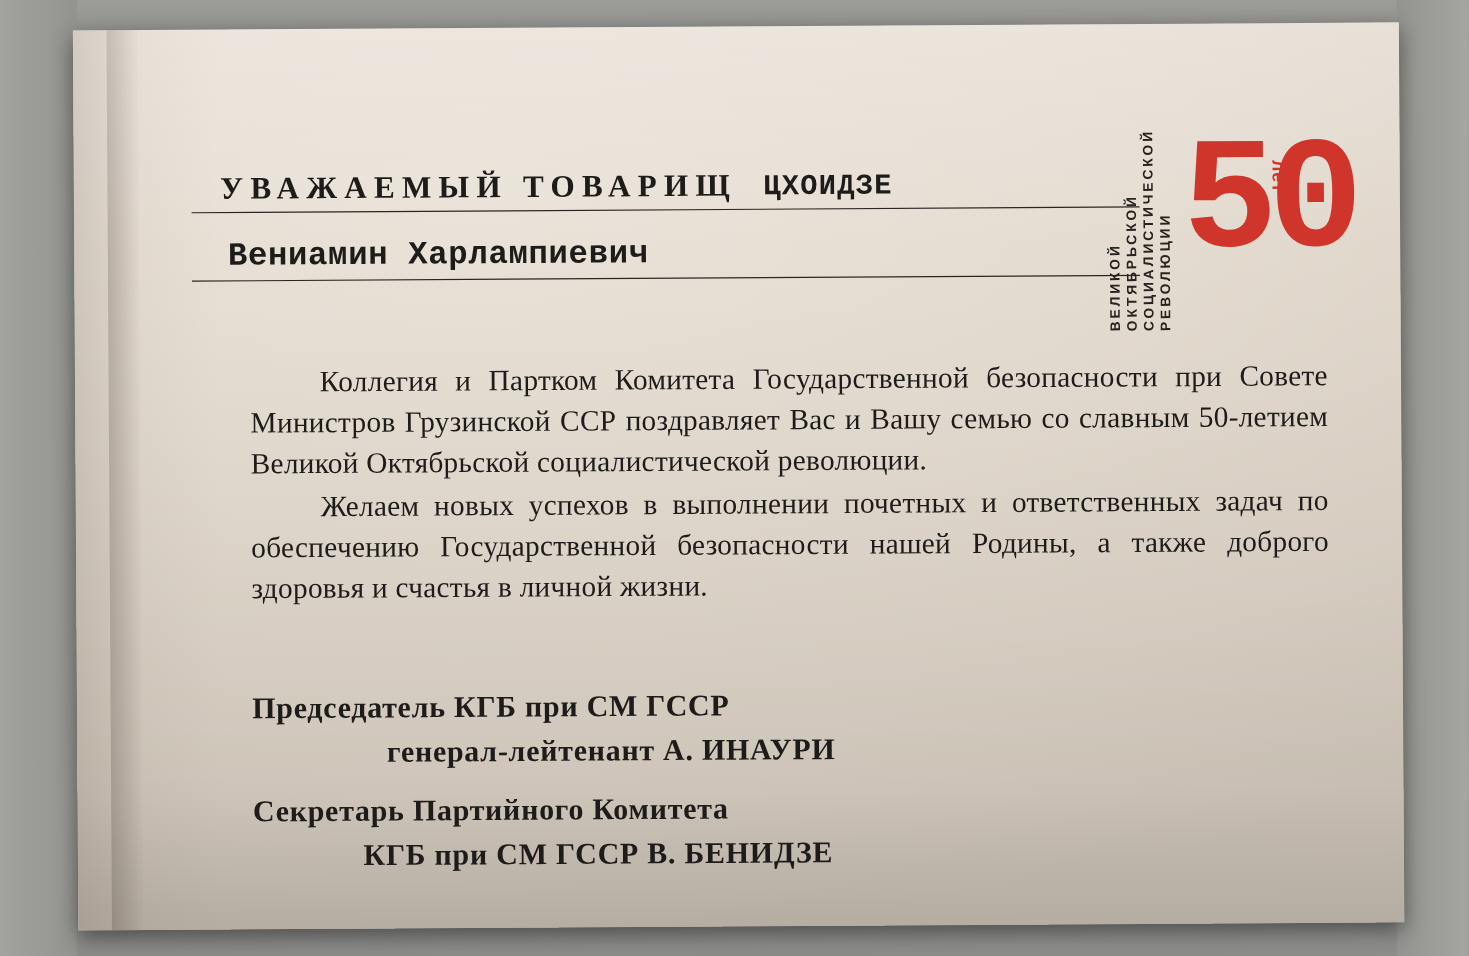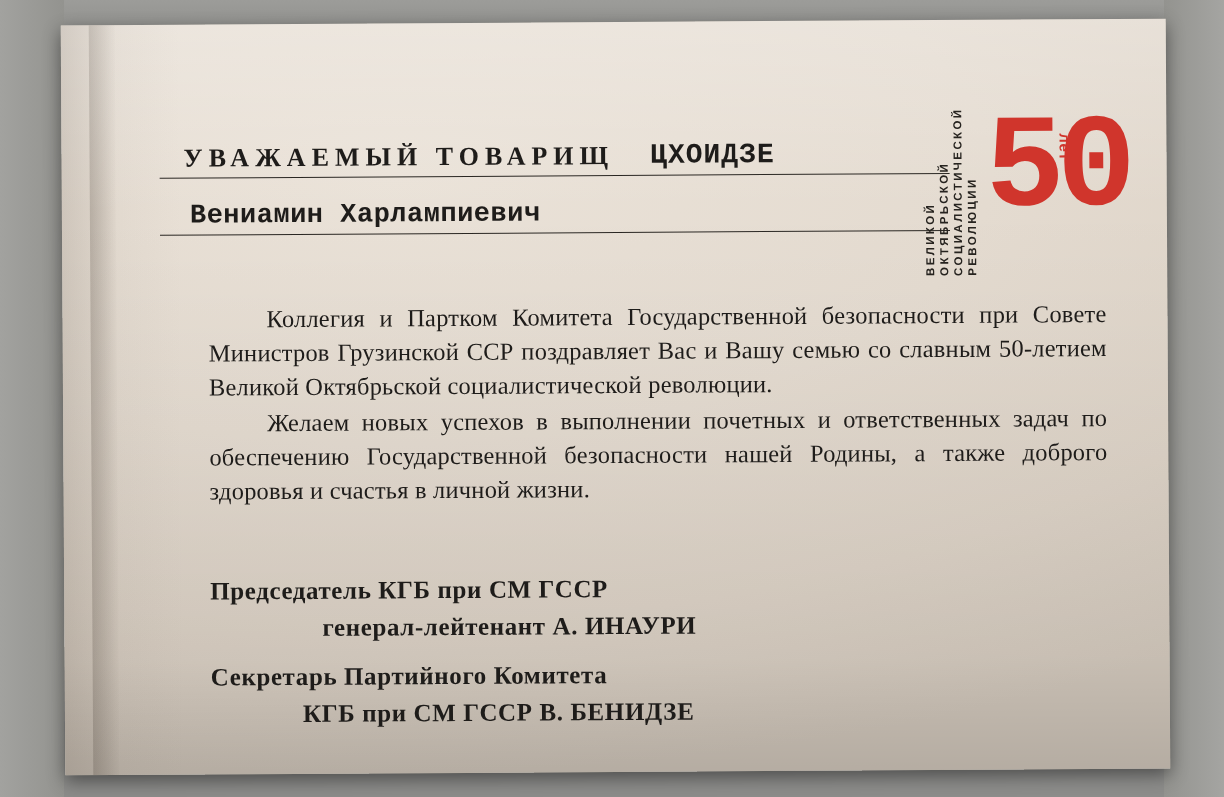--- a/index.html
+++ b/index.html
@@ -103,24 +103,24 @@
 
   .sal-label {
     font-size: 26px;
     letter-spacing: 6px;
     font-weight: 700;
     white-space: nowrap;
     padding-left: 24px;
   }
   .sal-name {
     font-family: "Liberation Mono", monospace;
-    font-size: 28px;
+    font-size: 24px;
     letter-spacing: 1px;
     font-weight: 700;
-    margin-left: 36px;
+    margin-left: 22px;
     white-space: nowrap;
   }
   .sal-line.second .sal-name {
     margin-left: 30px;
     font-size: 27px;
     letter-spacing: 0.5px;
   }
 
   
   .body-text {

